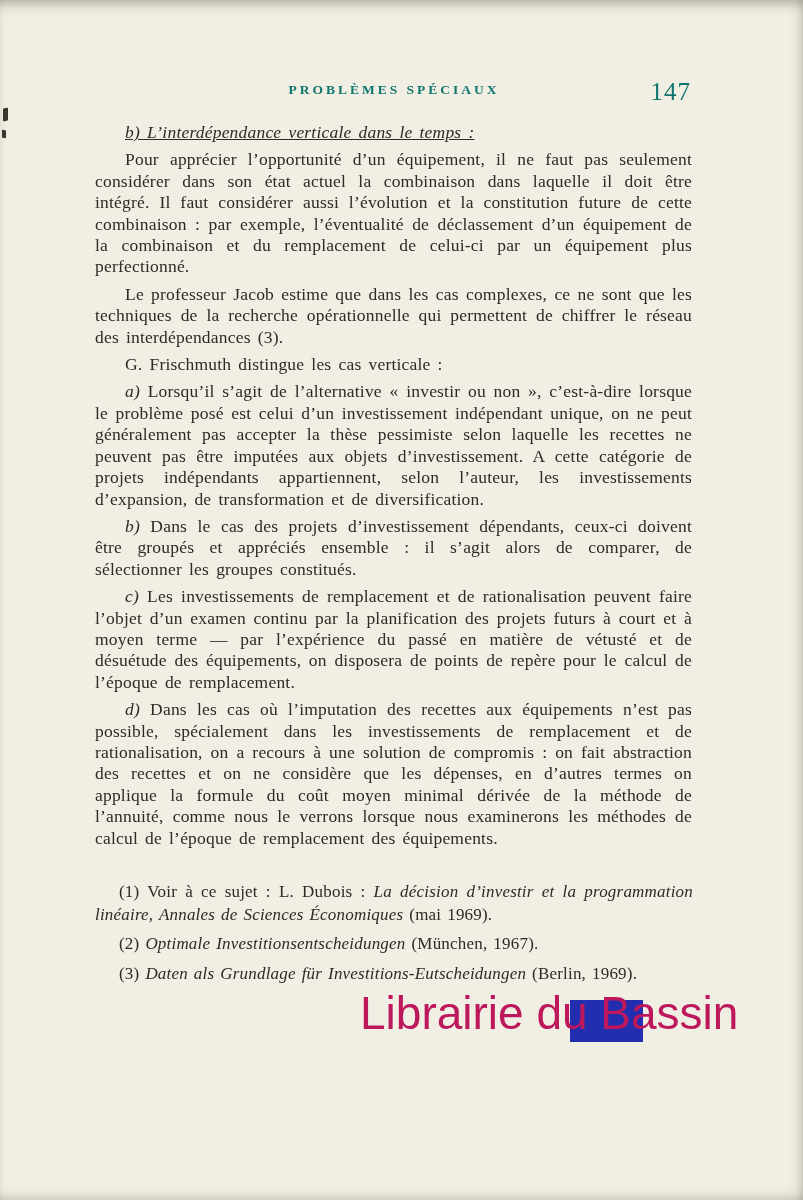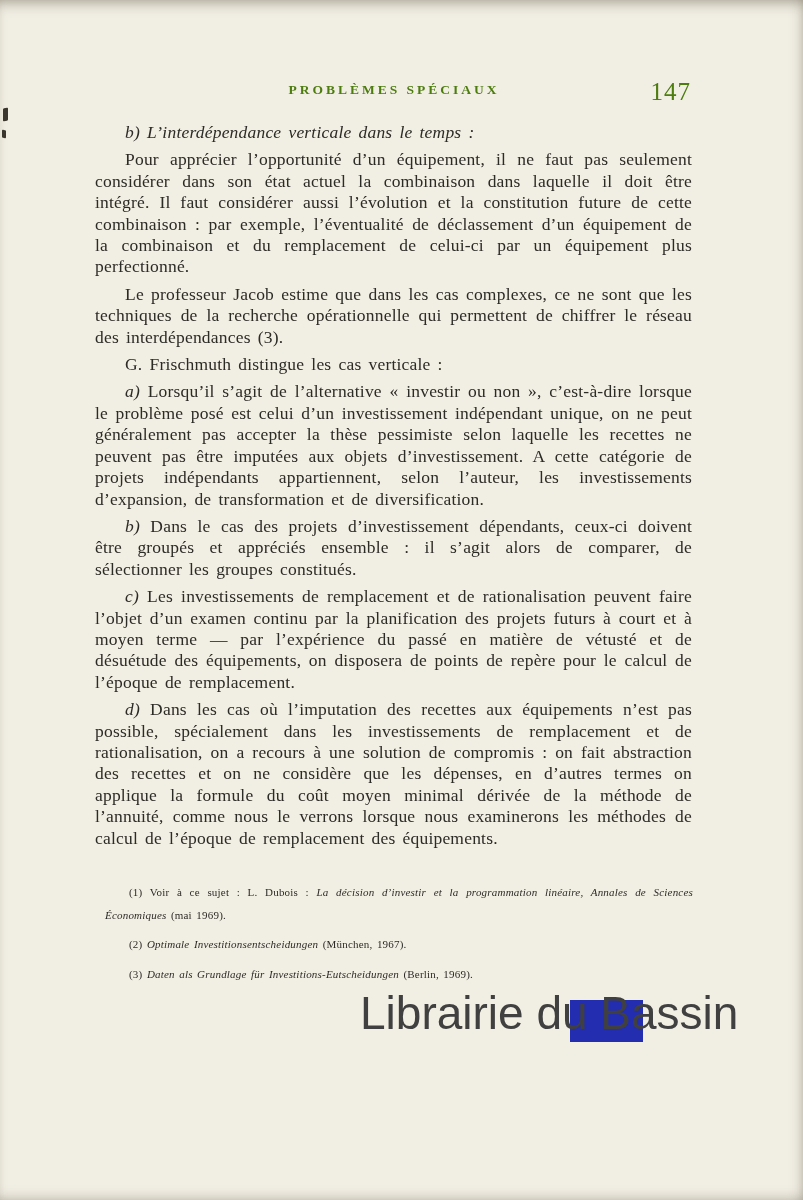--- a/index.html
+++ b/index.html
@@ -30,67 +30,67 @@
   .page-content{
     position:absolute;left:95px;top:0;width:598px;
   }
   .header{
     position:relative;
     margin-top:82px;
     text-align:center;
     font-size:13.5px;
     font-weight:700;
     letter-spacing:3px;
-    color:#4d7c0f;
+    color:#0f766e;
   }
   .page-number{
     position:absolute;right:2px;top:-4px;
     font-size:25px;font-weight:400;letter-spacing:1px;
   }
   .body-text{
     margin-top:24px;
     font-size:17.5px;
     line-height:21.4px;
     letter-spacing:.2px;
     word-spacing:2.5px;
   }
   .section-heading{
     margin:0;
     font-style:italic;
     text-indent:30px;
+    text-decoration:underline;
   }
   .para{
     margin:6px 1px 0 0;
     text-indent:30px;
     text-align:justify;
   }
   .marker{font-style:italic;}
   .footnotes{
     margin-top:32px;
-    font-size:11px;
+    font-size:17px;
     line-height:22.5px;
     letter-spacing:.2px;
     word-spacing:1.5px;
-    margin-left:10px;
   }
   .fn{
     margin:0 0 7px 0;
     text-indent:24px;
     text-align:justify;
   }
   .fn i, .section-heading i{font-style:italic;}
   .wm-box{
     position:absolute;left:570px;top:1000px;width:73px;height:42px;
     background:#1722ad;opacity:.95;z-index:4;
   }
   .watermark{
     position:absolute;left:360px;top:986px;
     font-family:"Liberation Sans","DejaVu Sans",sans-serif;
     font-size:46px;font-weight:400;
-    color:#404040;
+    color:#be185d;
     white-space:nowrap;
     z-index:5;
   }
 </style>
 </head>
 <body>
 
 <div class="scan">
   <div class="edge-left"></div>
   <div class="mark mark1"></div>

